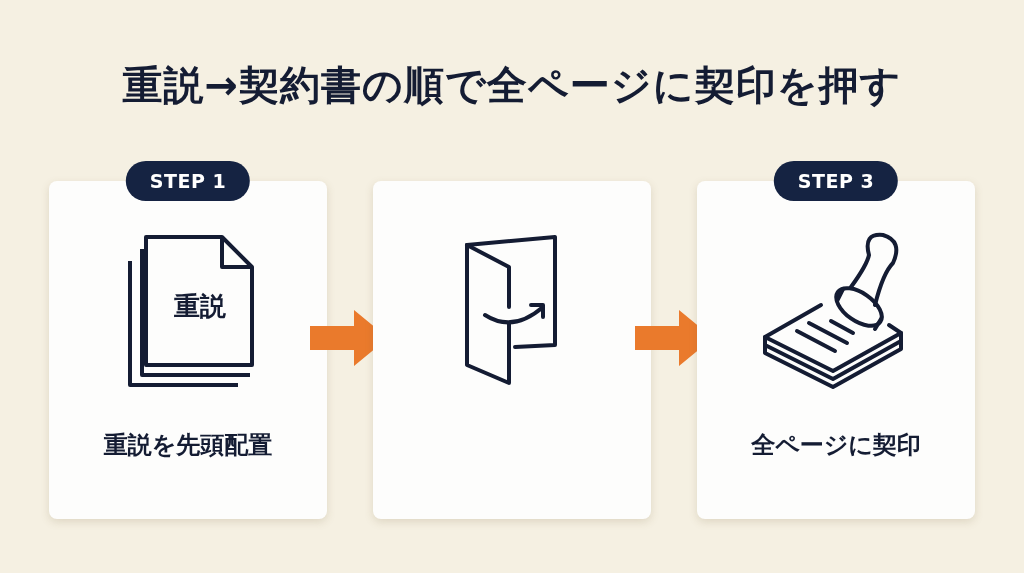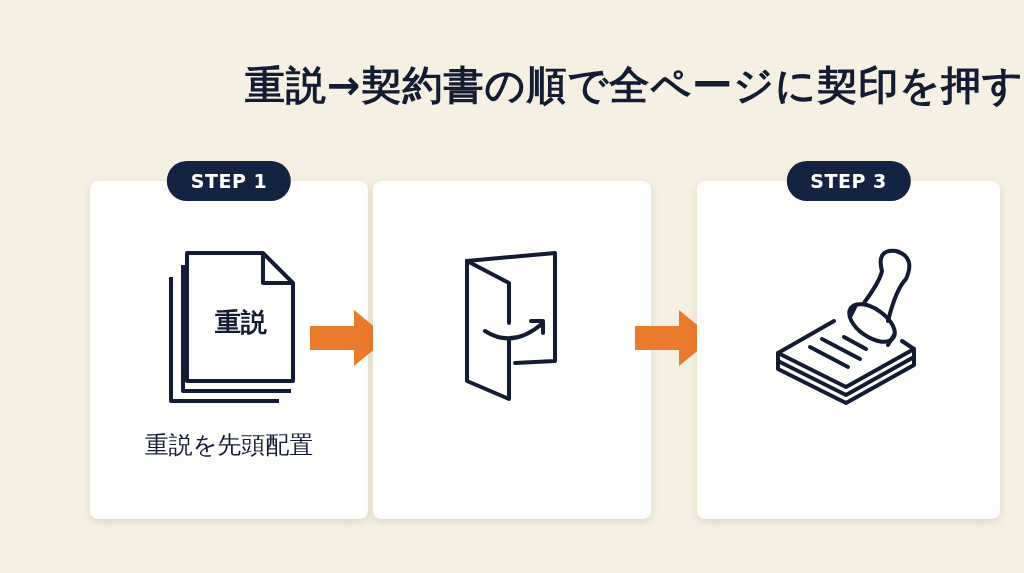--- a/index.html
+++ b/index.html
@@ -6,44 +6,44 @@
     body {
       width: 1024px; height: 573px;
       background: #f5f0e2;
       position: relative;
       overflow: hidden;
       font-family: "DejaVu Sans", "Liberation Sans", sans-serif;
       color: #141c33;
     }
     .title {
       position: absolute; left: 0; top: 58px; width: 1024px;
-      text-align: right;
+      text-align: center;
       font-size: 40px; font-weight: bold; letter-spacing: 1px;
       color: #141c33;
     }
     .card {
       position: absolute; top: 181px; width: 278px; height: 338px;
       background: #fdfdfc;
       border-radius: 8px;
       box-shadow: 0 3px 8px rgba(120,100,60,0.18);
     }
-    .c1 { left: 49px; margin-left: 41px; } .c2 { left: 373px; } .c3 { left: 697px; padding-left: 25px; }
+    .c1 { left: 49px; } .c2 { left: 373px; } .c3 { left: 697px; }
     .badge {
       position: absolute; top: -20px; left: 50%; transform: translateX(-50%);
       background: #152342; color: #ffffff;
       height: 40px; line-height: 40px; padding: 0 24px;
       border-radius: 20px;
       font-family: "DejaVu Sans", sans-serif;
       font-weight: bold; font-size: 19px; letter-spacing: 0.5px;
       white-space: nowrap;
     }
-    .icon { position: absolute; left: 50%; transform: translateX(-50%); top: 60px; }
+    .icon { position: absolute; left: 50%; transform: translateX(-50%); top: 44px; }
     .caption {
       position: absolute; left: 0; width: 100%; top: 248px;
-      text-align: center; font-size: 24px; font-weight: normal; color: #141c33;
+      text-align: center; font-size: 24px; font-weight: bold; color: #141c33;
     }
     .arrow { position: absolute; top: 308px; }
     .a1 { left: 310px; } .a2 { left: 635px; }
   </style>
 </head>
 <body>
 
 <div class="title">重説→契約書の順で全ページに契印を押す</div>
 
 <div class="card c1">
@@ -103,13 +103,14 @@
         <path d="M80 96 L102 108"></path>
 
         <ellipse cx="108" cy="82" rx="26" ry="14" transform="rotate(35 108 82)"></ellipse>
         <path d="M92 64 L86 76"></path>
         <path d="M130 94 L124 104"></path>
 
         <path d="M100 62 Q116 40 118 30 Q112 8 132 10 Q152 16 142 38 Q132 48 124 80"></path>
       </g>
     </svg>
   </div>
+  <div class="caption">全ページに契印</div>
 </div>
 
 </body></html>

